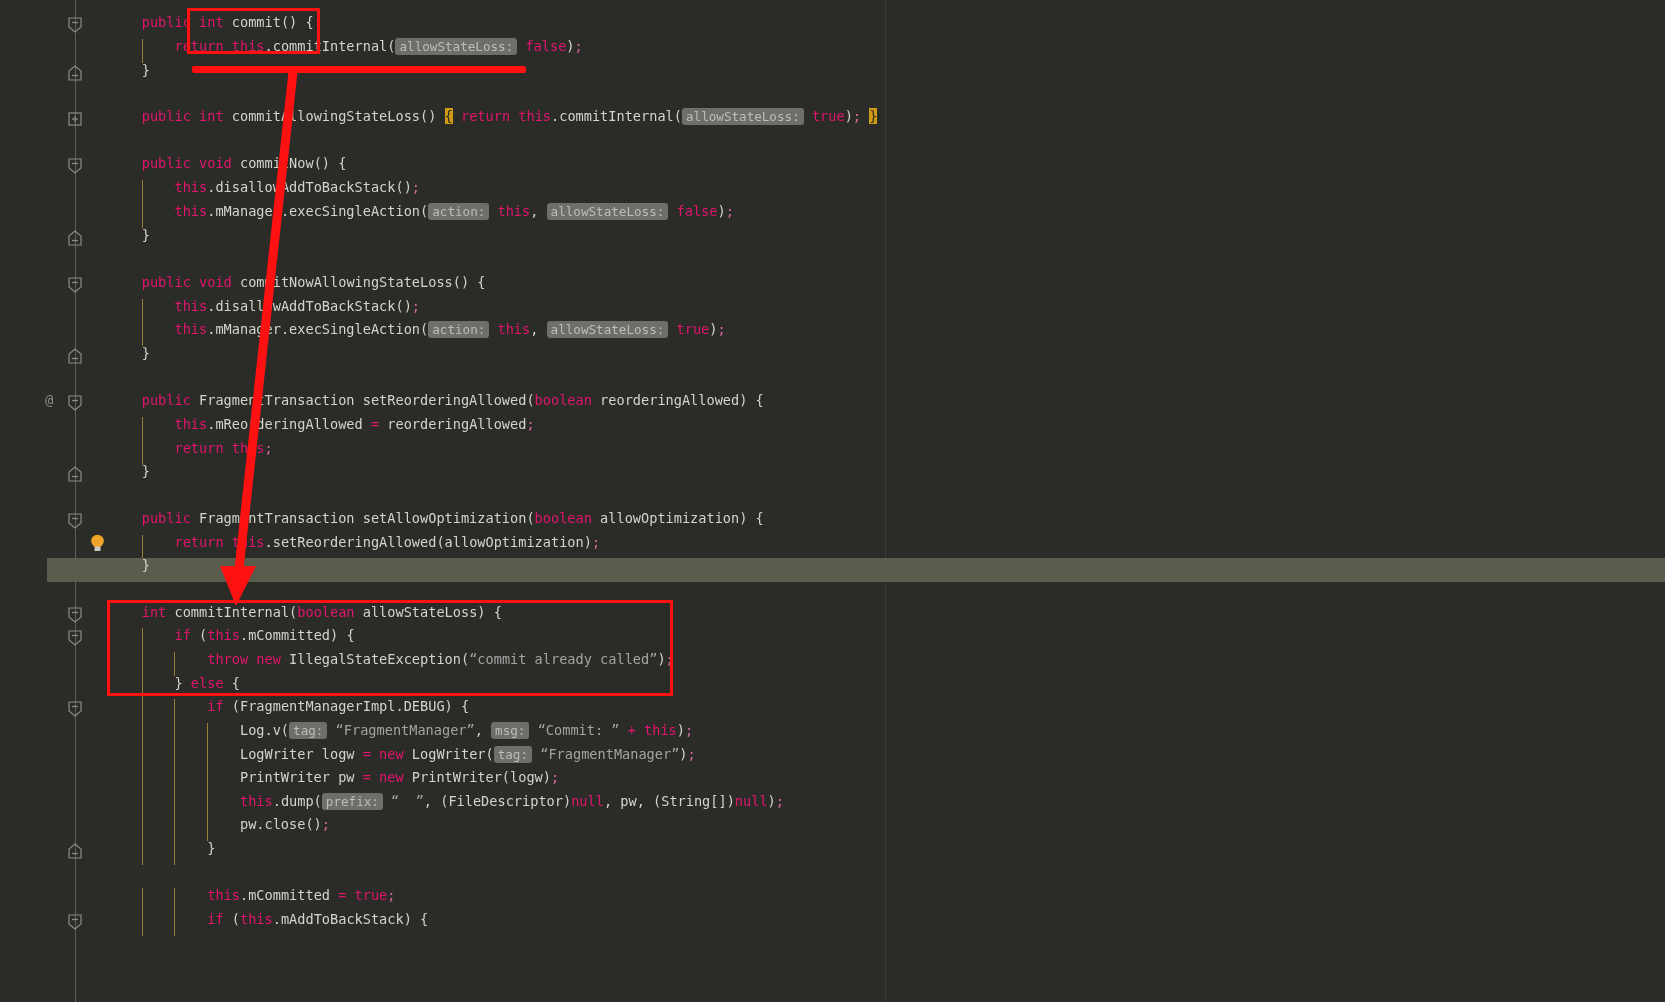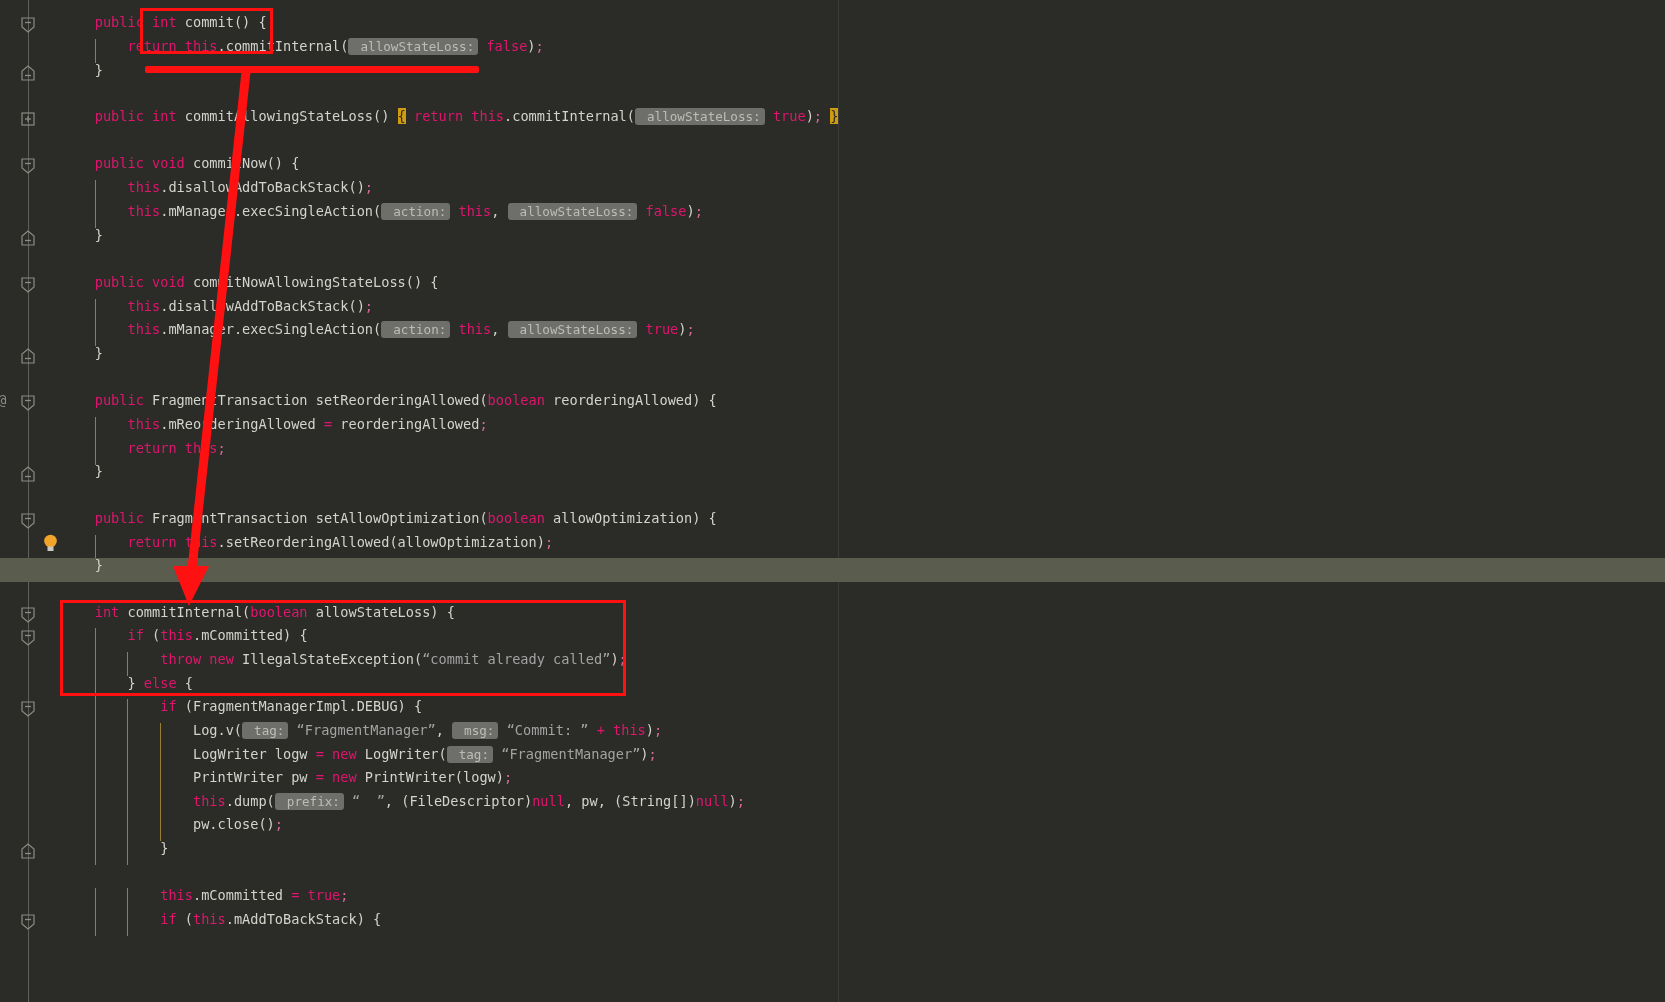--- a/index.html
+++ b/index.html
@@ -6,20 +6,21 @@
   body{
     width:1665px;height:1002px;overflow:hidden;position:relative;
     font-family:"DejaVu Sans Mono","Liberation Mono",monospace;
   }
 
   
   #editor{
     position:absolute;inset:0;
     background:#2b2b28;
     color:#d0d0c8;
+    margin-left:47px;
   }
 
   
   .pane-divider{
     position:absolute;top:0;bottom:0;left:838px;width:1px;
     background:#3b3d38;
   }
 
   
   .gutter{
@@ -60,21 +61,21 @@
     position:absolute;left:0;right:0;height:24px;
     background:#5a5c4e;
   }            
   .pink {color:#e0156d;}            
   .ident{color:#d4d4cc;}
   .str  {color:#a3a3a3;}
   .punct{color:#d4d4cc;}
   .semi {color:#d46a9c;}
   .paramhint{
     background:#6e6e6a;color:#bdbdb8;
-    border-radius:3px;padding:1px 4px 1px 12px;
+    border-radius:3px;padding:1px 4px 1px 4px;
     font-size:12.6px;
   }
   .hl-yellow{background:#cf9b12;color:#2b2b28;}
 
   
   .bulb{
     position:absolute;left:42px;width:17px;height:20px;
   }
 
   

